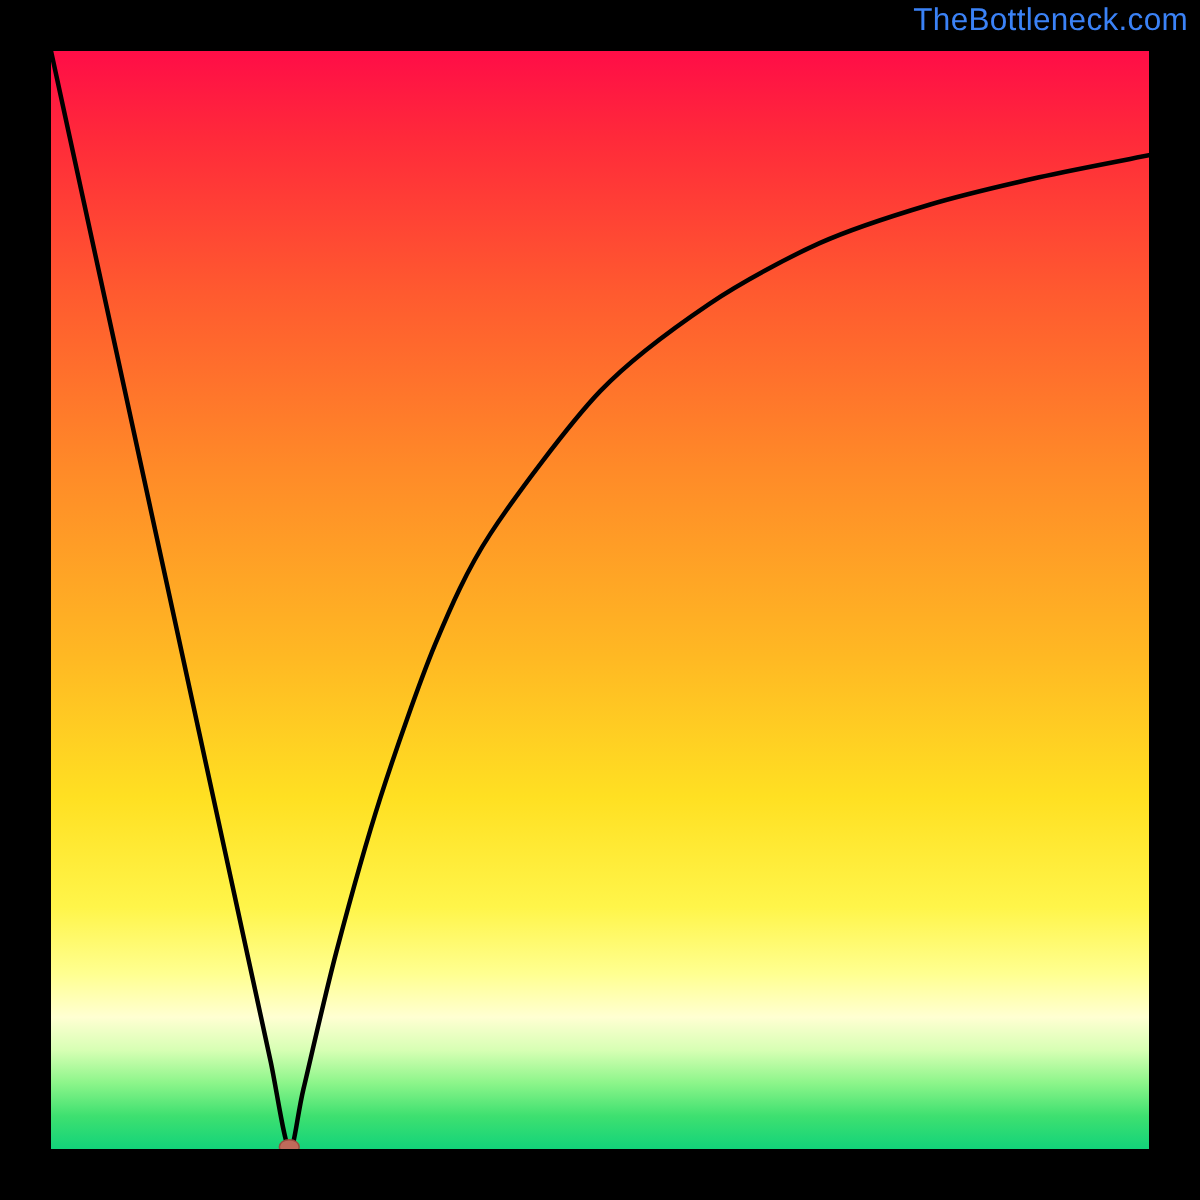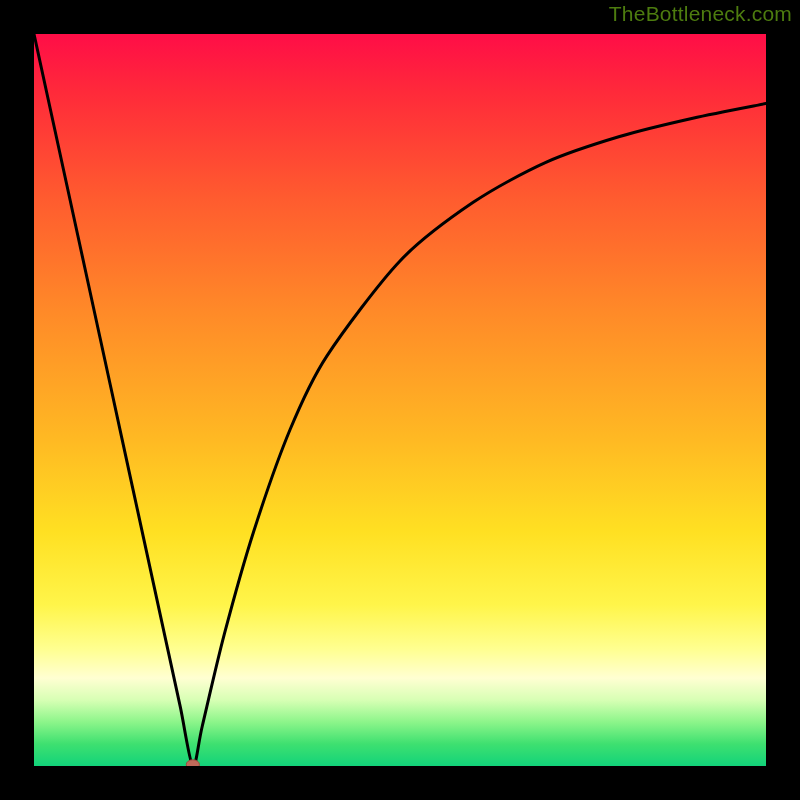--- a/index.html
+++ b/index.html
@@ -58,21 +58,21 @@
   }
   .marker {
     fill: #c06a5a;
     stroke: #9a4d40;
     stroke-width: 1;
   }
   .attribution {
     position: absolute;
     top: 2px;
     right: 8px;
-    color: #4d7c0f;
+    color: #3b82f6;
     font-size: 21px;
     letter-spacing: 0.2px;
     user-select: none;
   }
 </style>
 </head>
 <body>
 
 <div class="frame">
   <div class="attribution">TheBottleneck.com</div>

